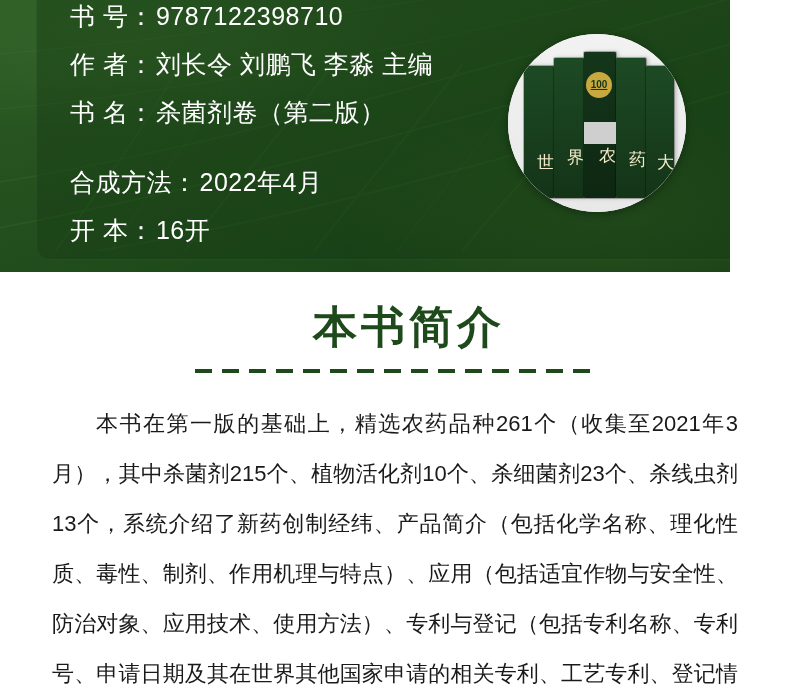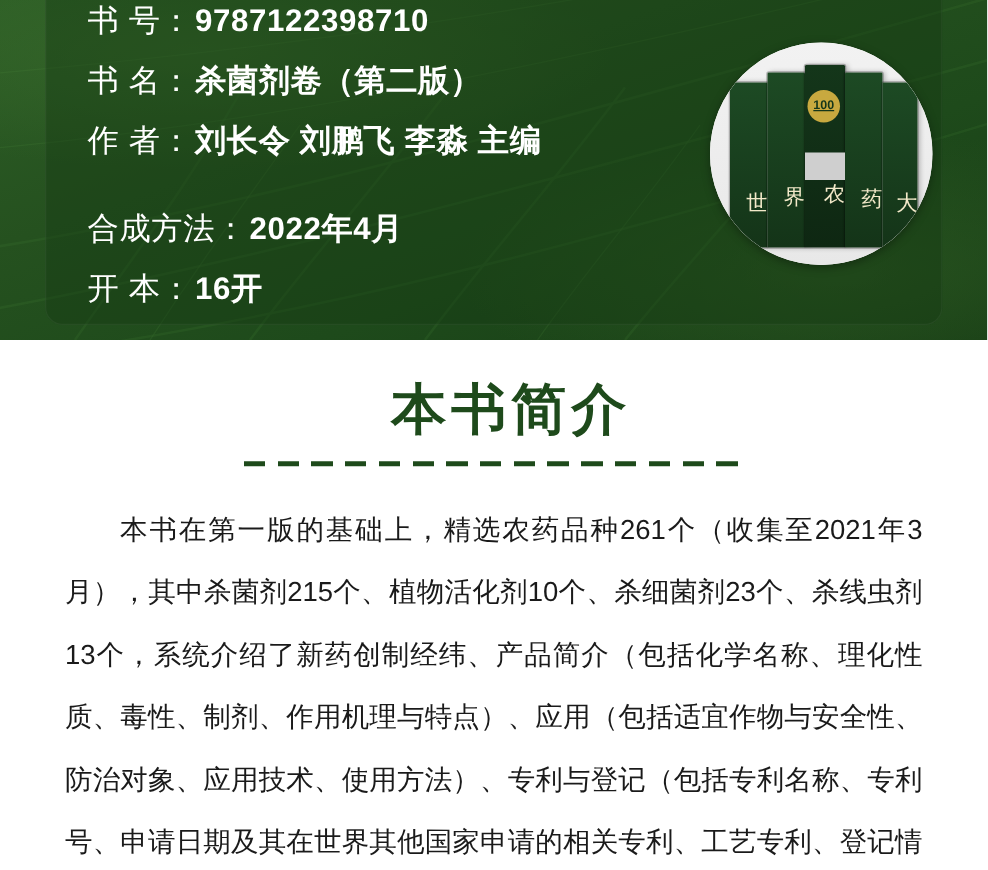--- a/index.html
+++ b/index.html
@@ -18,21 +18,21 @@
     position: relative;
     width: 790px;
     height: 696px;
     background: #ffffff;
     overflow: hidden;
   }
 
   
   .info-panel {
     position: relative;
-    width: 790px;
+    width: 730px;
     height: 272px;
     background:
       radial-gradient(ellipse 60% 50% at 20% 15%, rgba(60,110,45,0.55) 0%, rgba(0,0,0,0) 70%),
       radial-gradient(ellipse 55% 60% at 85% 80%, rgba(55,100,40,0.45) 0%, rgba(0,0,0,0) 70%),
       linear-gradient(160deg, #2d5e26 0%, #25511f 35%, #1e4a1b 65%, #173d15 100%);
     overflow: hidden;
   }
   
   .veins {
     position: absolute;
@@ -67,21 +67,21 @@
     white-space: nowrap;
   }
   .field-row.spaced { margin-top: 22px; }
   .field-label {
     display: inline-block;
     color: #ffffff;
     font-weight: 400;
   }
   .field-value {
     color: #ffffff;
-    font-weight: 700;
+    font-weight: 400;
     margin-left: 2px;
   }
 
   
   .book-circle {
     position: absolute;
     right: 44px;
     top: 34px;
     width: 178px;
     height: 178px;
@@ -204,27 +204,27 @@
     <div class="info-card"></div>
 
     <div class="fields">
 
       <div class="field-row">
         <span class="field-label">书      号：</span>
         <span class="field-value">9787122398710</span>
       </div>
 
       <div class="field-row">
+        <span class="field-label">作      者：</span>
+        <span class="field-value">刘长令 刘鹏飞 李淼 主编</span>
+      </div>
+
+      <div class="field-row">
         <span class="field-label">书      名：</span>
         <span class="field-value">杀菌剂卷（第二版）</span>
-      </div>
-
-      <div class="field-row">
-        <span class="field-label">作      者：</span>
-        <span class="field-value">刘长令 刘鹏飞 李淼 主编</span>
       </div>
 
       <div class="field-row spaced">
         <span class="field-label">合成方法：</span>
         <span class="field-value">2022年4月</span>
       </div>
 
       <div class="field-row">
         <span class="field-label">开      本：</span>
         <span class="field-value">16开</span>

